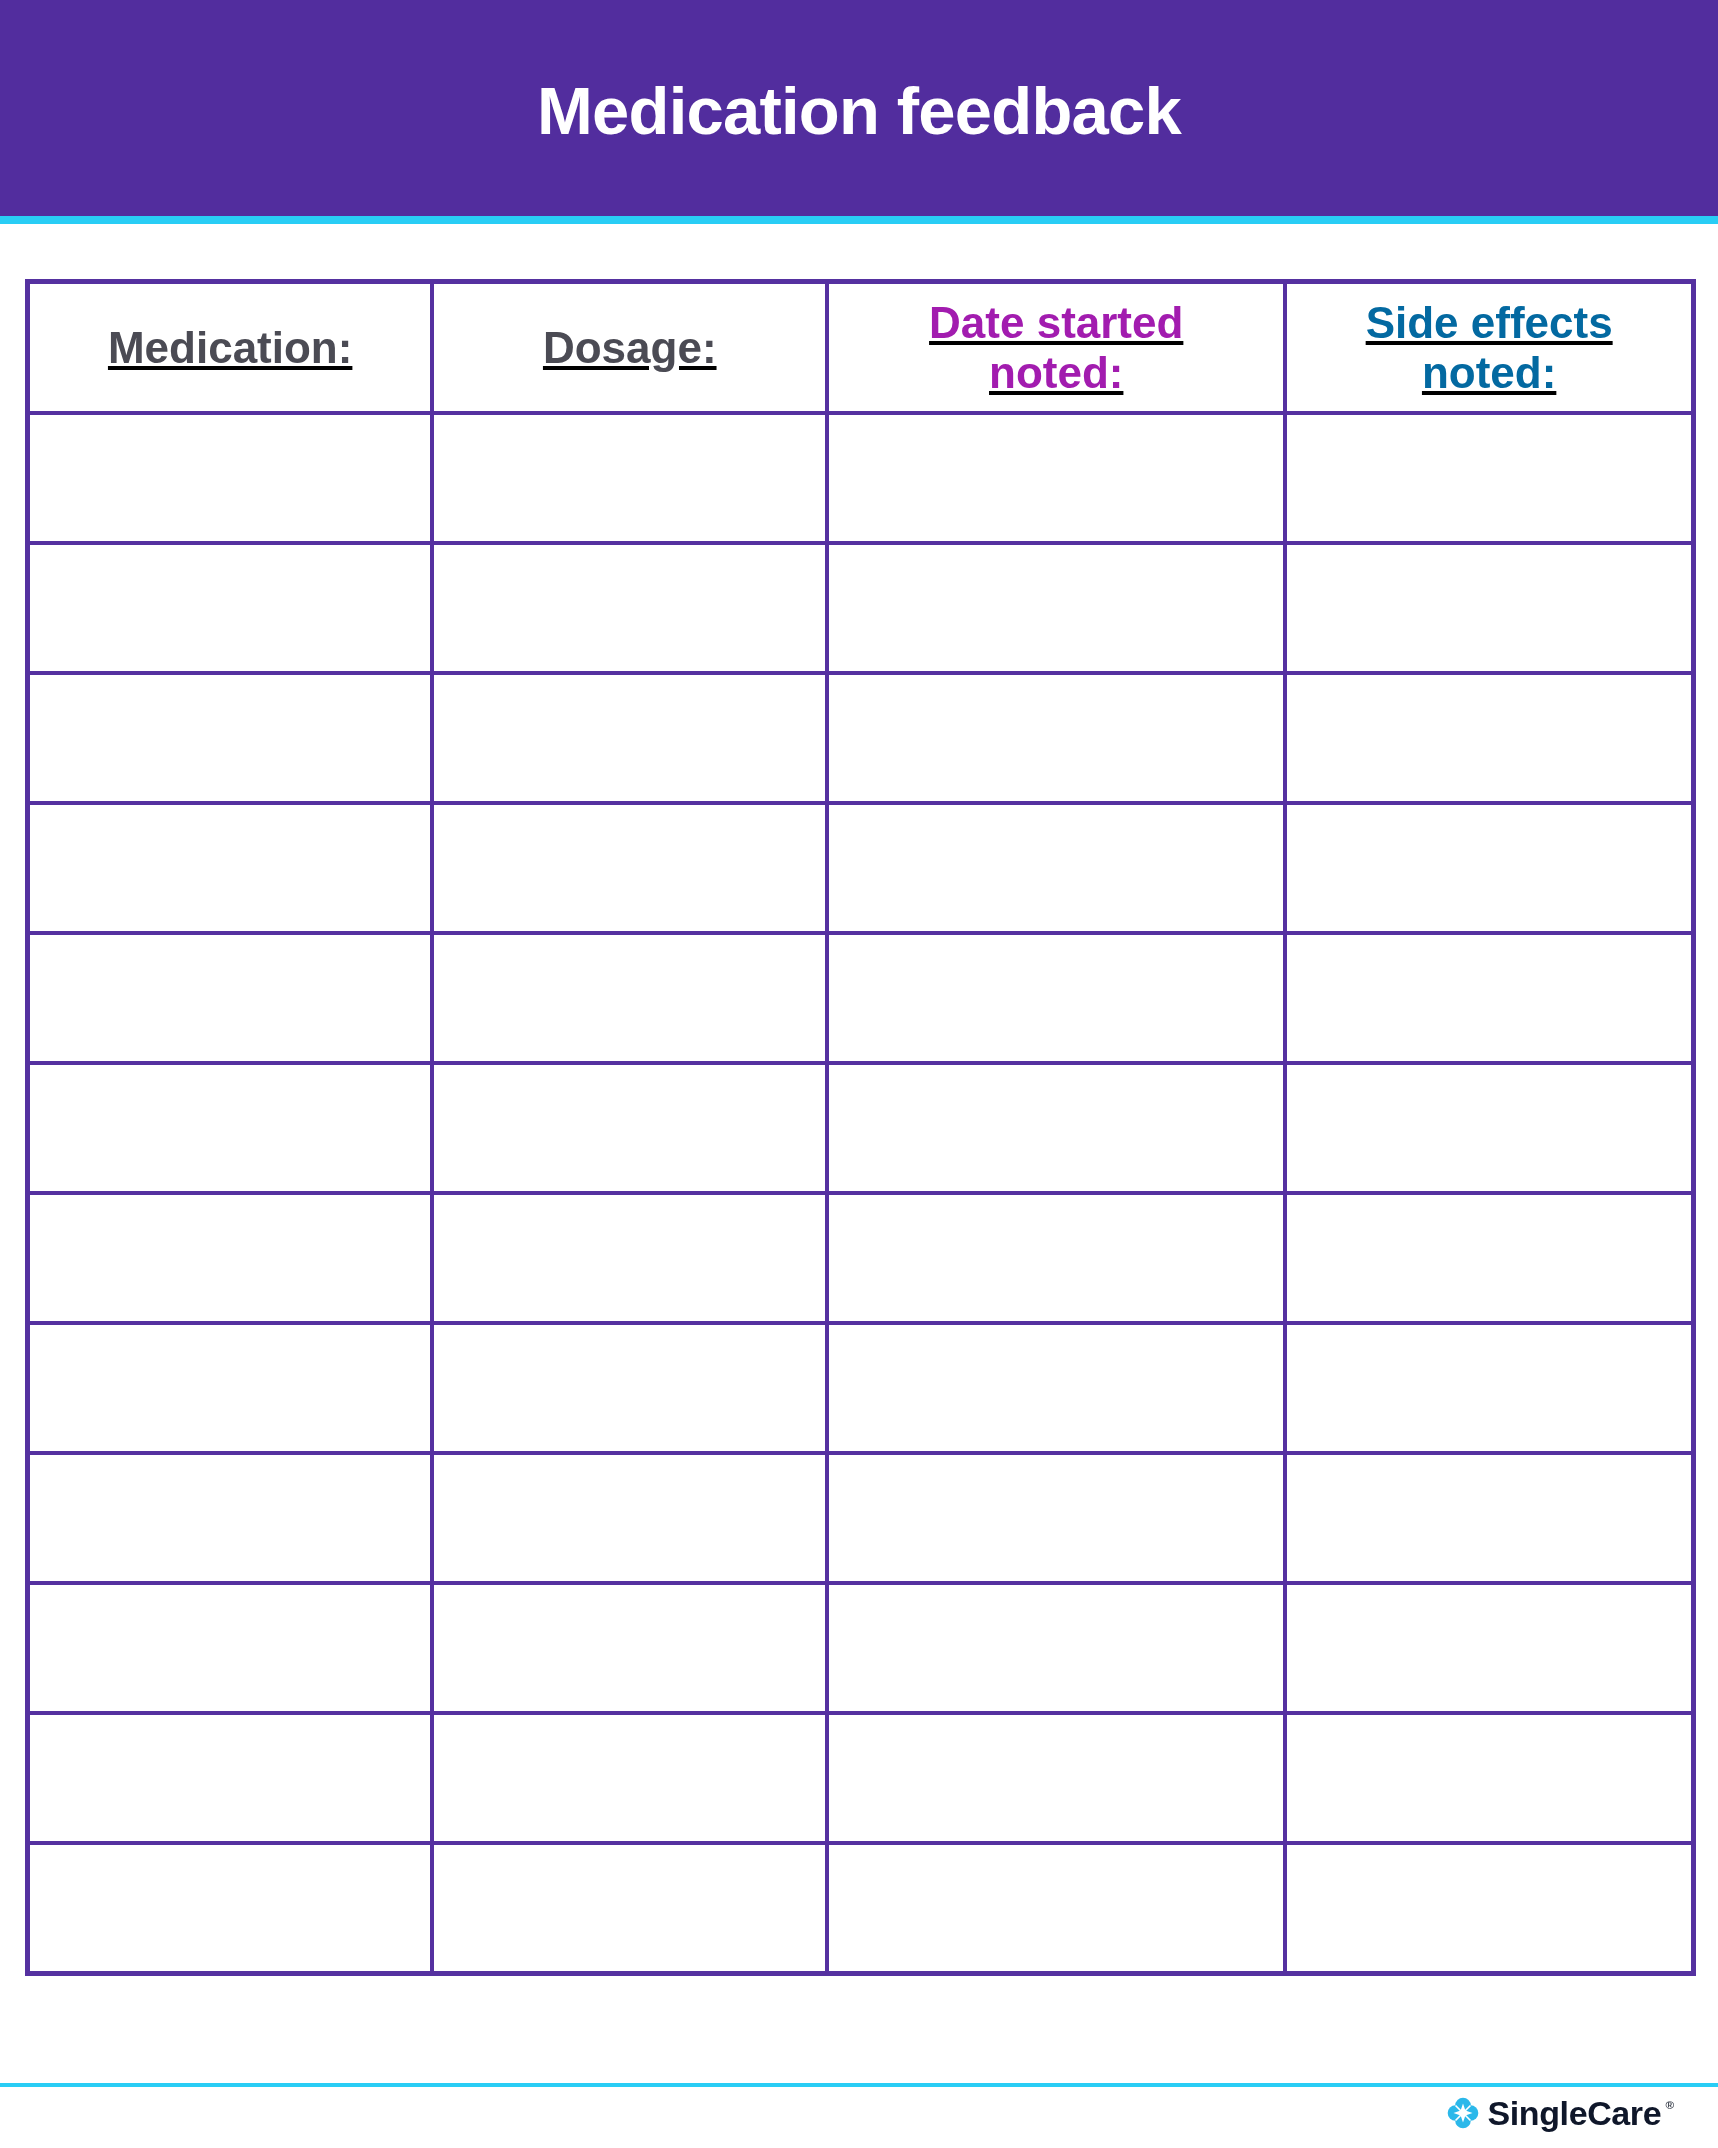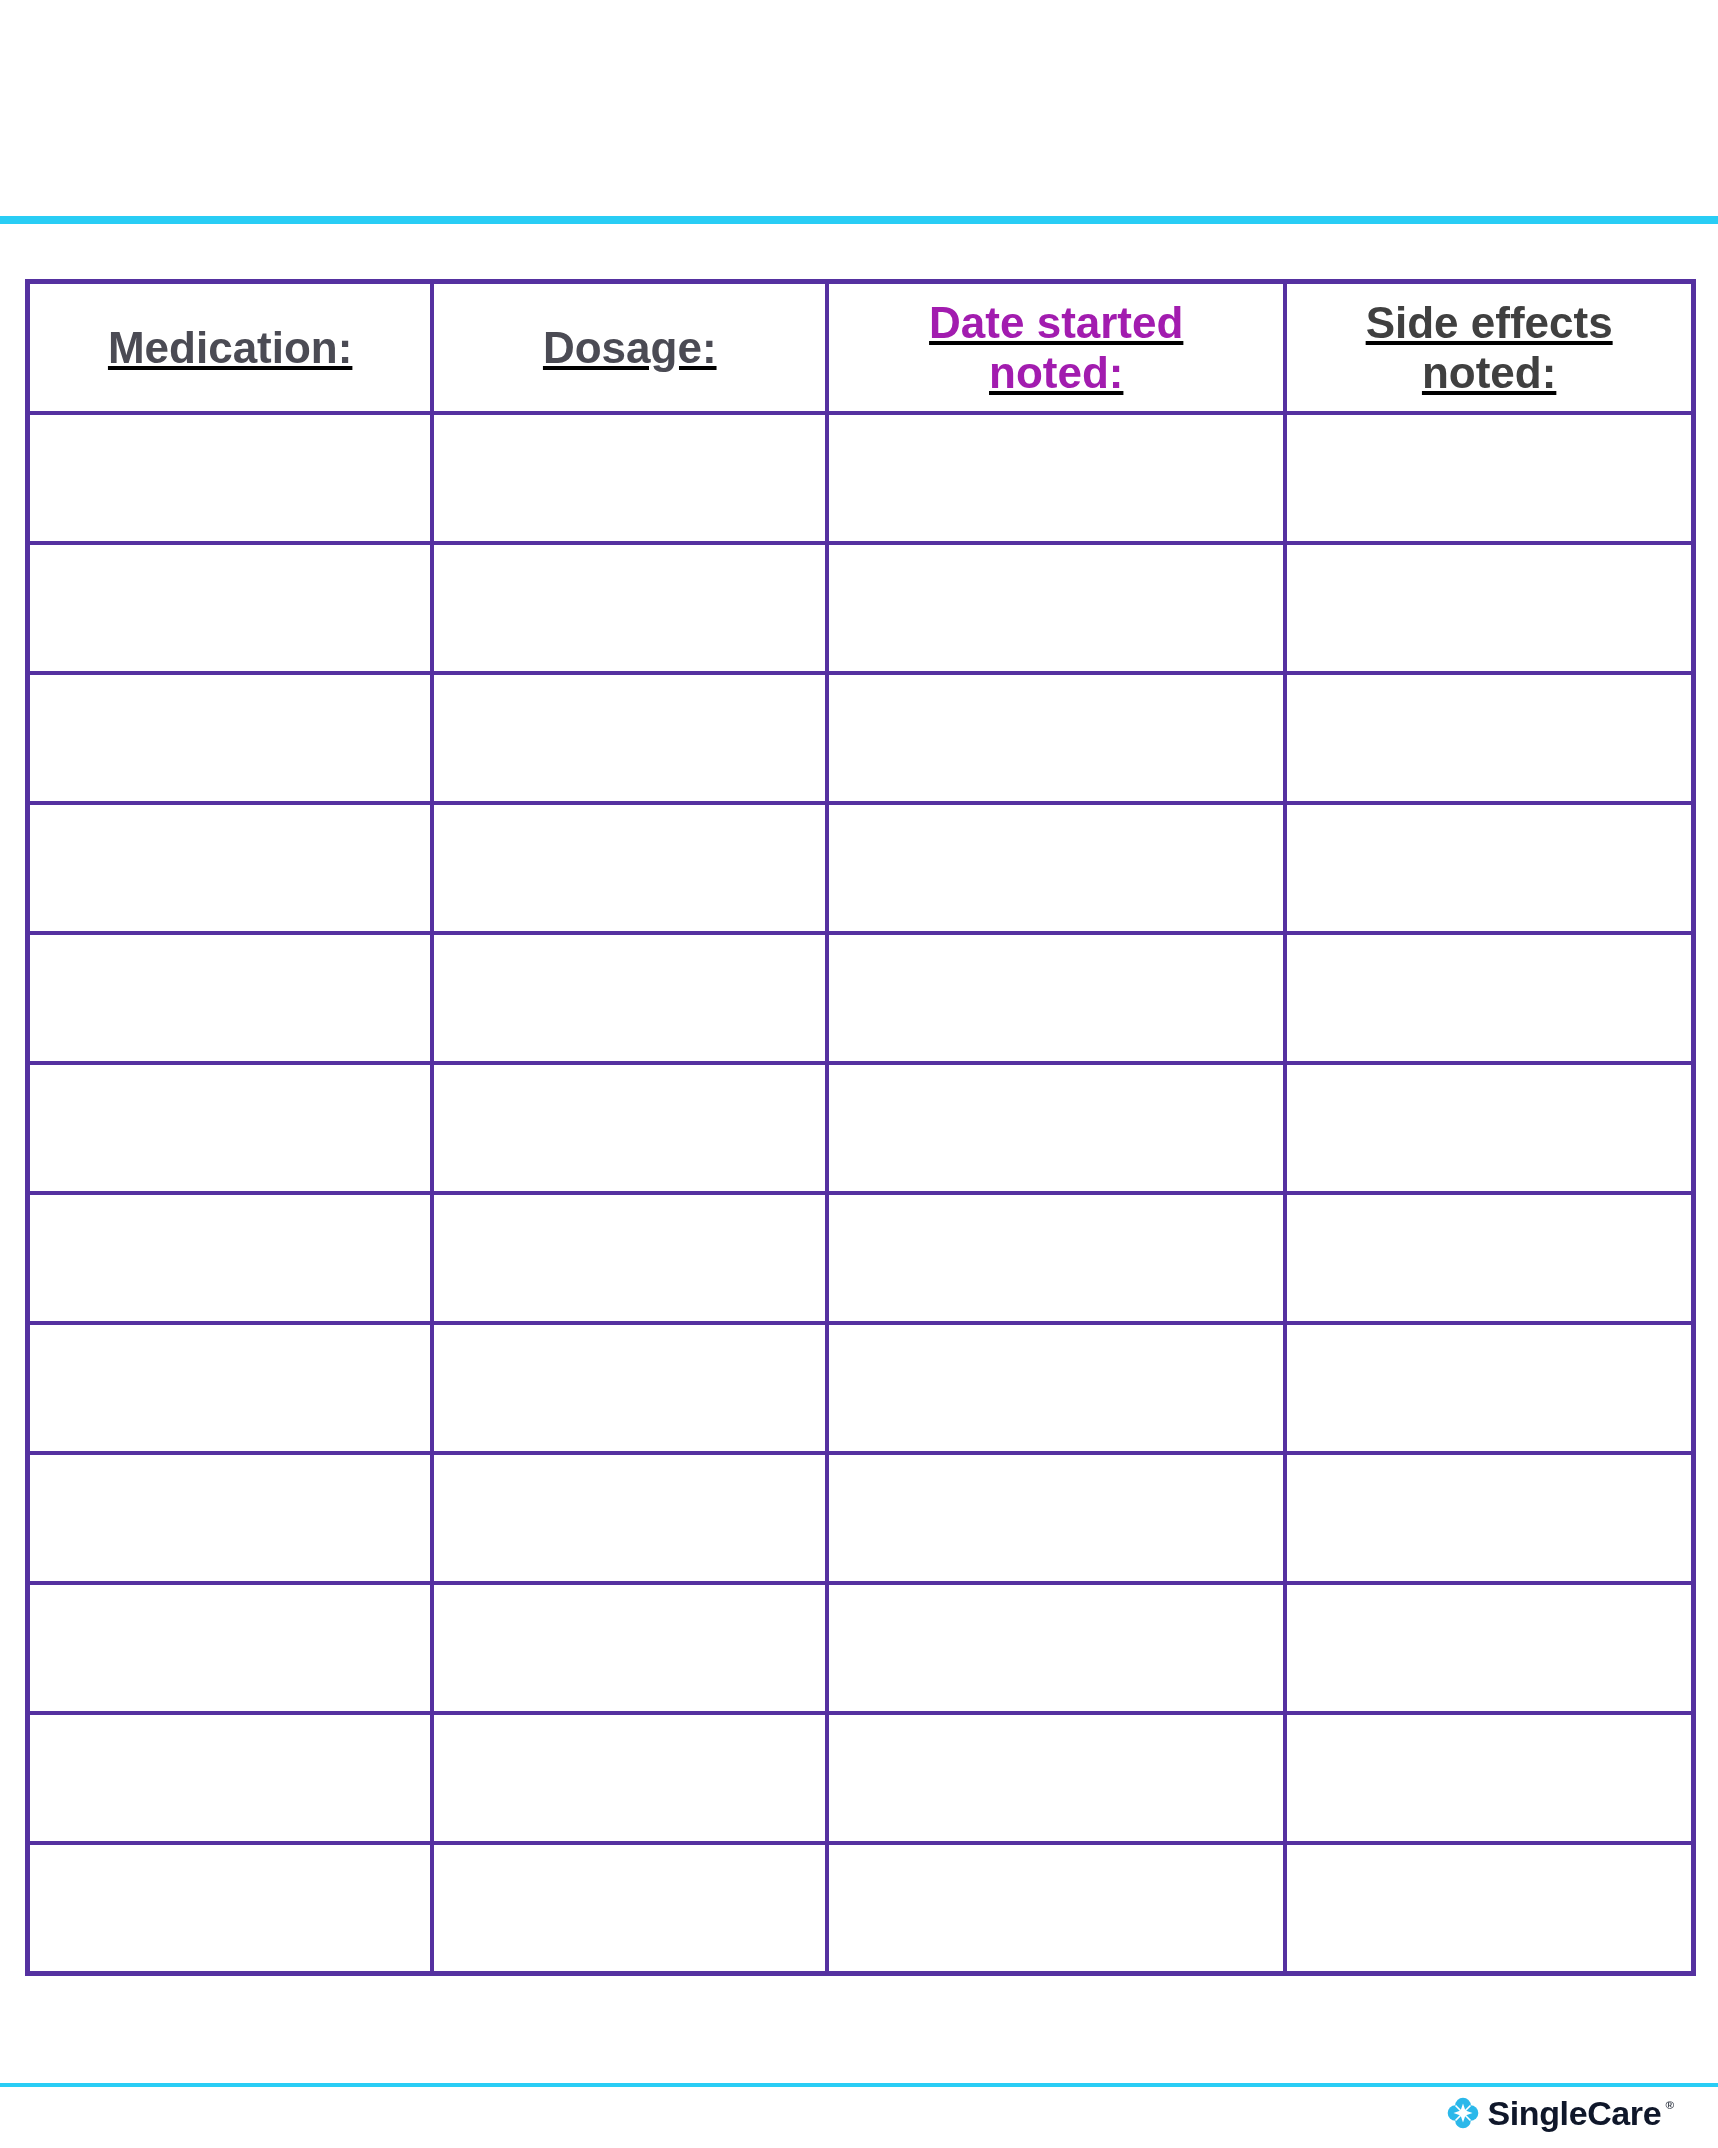--- a/index.html
+++ b/index.html
@@ -104,20 +104,23 @@
     align-self: flex-start;
     margin-top: 1.7px;
     margin-left: -3.4px;
   }
 </style>
 </head>
 <body>
 
 <div id="page">
 
+  <div class="banner" style="background: rgb(82, 45, 158);">
+    <div class="banner-title" style="color: rgb(255, 255, 255);">Medication feedback</div>
+  </div>
   <div class="accent-top" style="background: rgb(41, 205, 245);"></div>
 
   <div class="table-wrap">
     <table class="med-table" style="border-color: rgb(85, 49, 160); text-decoration: underline;">
       <colgroup>
         <col class="c1">
           <col class="c2">
           <col class="c3">
           <col class="c4">
       </colgroup>
@@ -128,21 +131,21 @@
 
           </th>
           <th style="border-color: rgb(85, 49, 160); color: rgb(75, 75, 84);">
             <span class="hdr-line">Dosage:</span>
 
           </th>
           <th style="border-color: rgb(85, 49, 160); color: #a21caf;">
             <span class="hdr-line">Date started</span>
             <span class="hdr-line">noted:</span>
           </th>
-          <th style="border-color: rgb(85, 49, 160); color: #404040;">
+          <th style="border-color: rgb(85, 49, 160); color: #0369a1;">
             <span class="hdr-line">Side effects</span>
             <span class="hdr-line">noted:</span>
           </th>
         </tr>
       </thead>
       <tbody>
           <tr>
             <td style="border-color: rgb(85, 49, 160);"></td>
             <td style="border-color: rgb(85, 49, 160);"></td>
             <td style="border-color: rgb(85, 49, 160);"></td>

